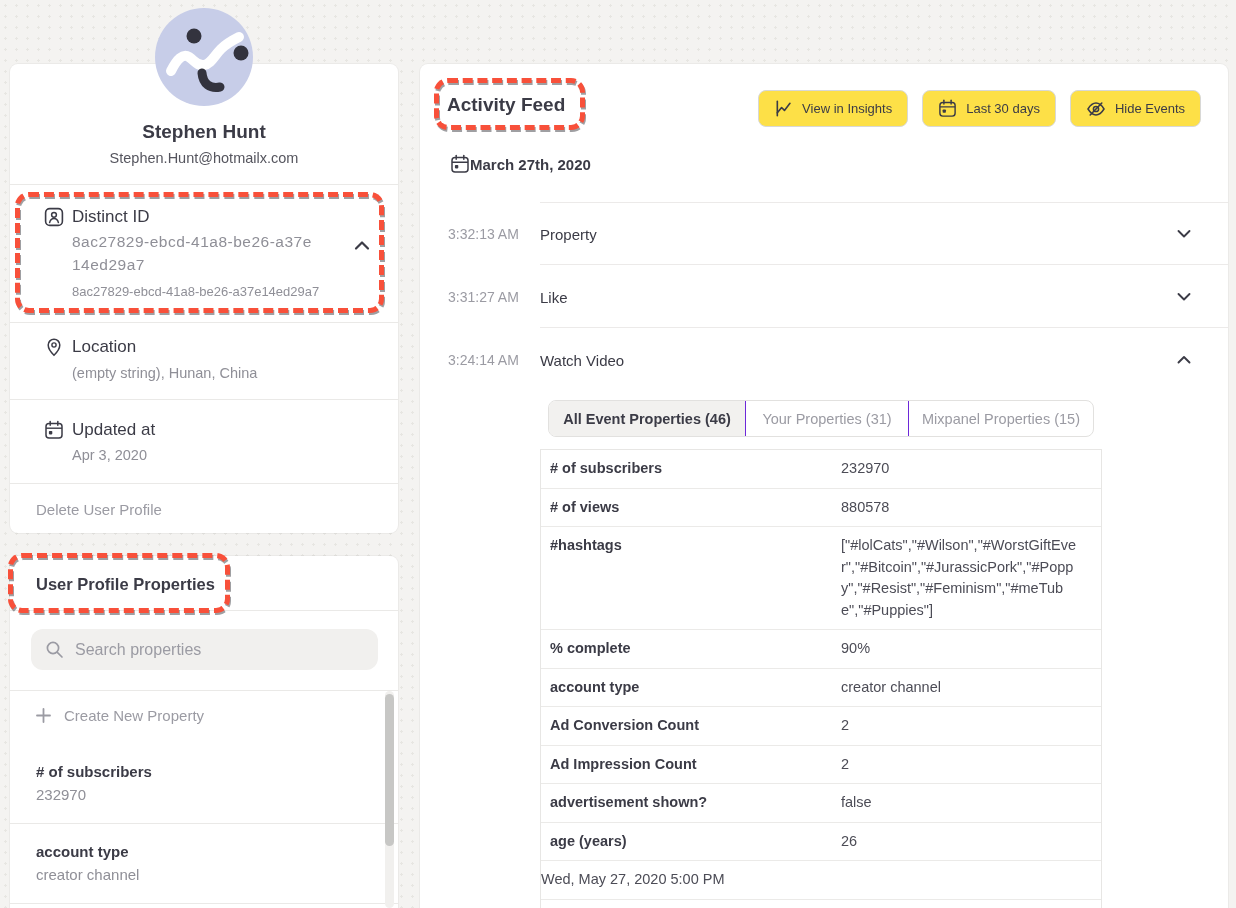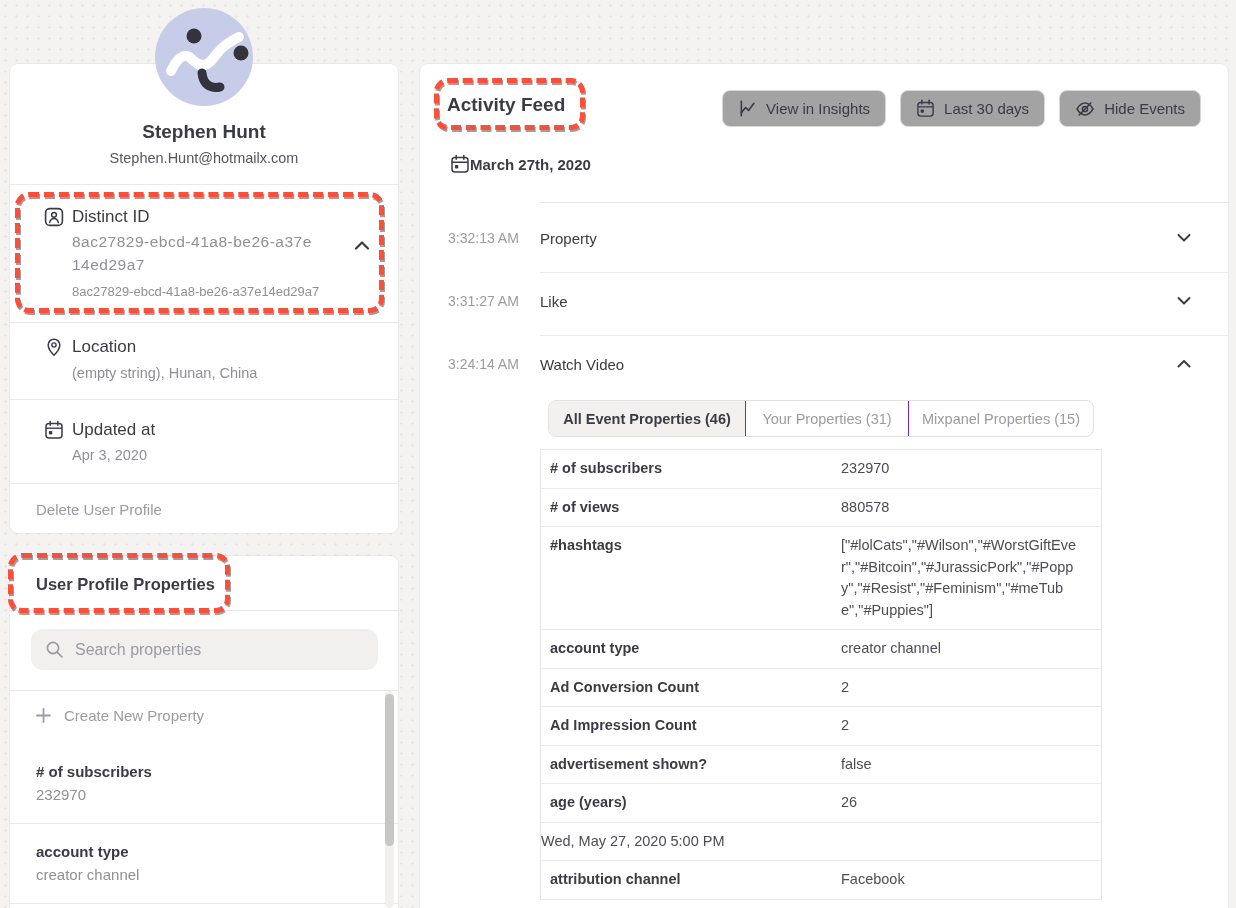--- a/index.html
+++ b/index.html
@@ -40,24 +40,24 @@
   .prop-item { position:absolute; left:26px; right:40px; }
   .prop-name { font-size:15px; font-weight:700; color:#3b3b46; }
   .prop-value { margin-top:6px; font-size:15px; color:#8f8f97; }
   .vtrack { position:absolute; right:4px; top:135px; bottom:0; width:9px; background:#f1f0ee; border-radius:5px; }
   .vthumb { position:absolute; right:4px; top:138px; width:9px; height:152px; background:#c7c7c5; border-radius:5px; cursor:pointer; }
 
   
   .card-feed { left:420px; top:64px; width:808px; height:844px; border-bottom-left-radius:0; border-bottom-right-radius:0; overflow:hidden; }
   .feed-title { position:absolute; left:27px; top:30px; font-size:19px; font-weight:700; }
   .btn-row { position:absolute; right:27px; top:26px; display:flex; gap:14px; }
-  .btn { height:37px; display:flex; align-items:center; gap:9px; padding:0 15px; background:#a3a3a3; border:1px solid #d8d8d6; border-radius:8px; font-family:"Liberation Sans",sans-serif; font-size:15px; color:#3b3b46; cursor:pointer; }
+  .btn { height:37px; display:flex; align-items:center; gap:9px; padding:0 15px; background:#fde047; border:1px solid #d8d8d6; border-radius:8px; font-family:"Liberation Sans",sans-serif; font-size:13px; color:#3b3b46; cursor:pointer; }
   .date-row { position:absolute; left:30px; top:90px; display:flex; align-items:center; font-size:15px; font-weight:700; }
   .divider-date { position:absolute; left:120px; right:0; top:138px; height:1px; background:#eceae9; }
-  .event-row { position:absolute; left:0; right:0; height:71px; cursor:pointer; }
+  .event-row { position:absolute; left:0; right:0; height:63px; cursor:pointer; }
   .event-row.bordered::after { content:""; position:absolute; left:120px; right:0; bottom:0; height:1px; background:#eceae9; }
   .ev-time { position:absolute; left:28px; top:50%; transform:translateY(-50%); font-size:14px; color:#9b9ba3; }
   .ev-name { position:absolute; left:120px; top:50%; transform:translateY(-50%); font-size:15px; color:#3b3b46; }
   .ev-chevron { position:absolute; left:757px; top:50%; transform:translateY(-50%); width:14px; height:9px; }
 
   .detail { position:absolute; left:120px; top:336px; width:562px; }
   .tabs { margin:0 8px; height:37px; display:flex; border:1px solid #e2e1df; border-radius:8px; overflow:hidden; }
   .tab { display:flex; align-items:center; justify-content:center; font-size:14.5px; color:#9b9ba3; cursor:pointer; }
   .tab.t0 { width:196px; } .tab.t1 { width:163px; } .tab.t2 { flex:1; }
   .tab.active { background:#f2f1ef; color:#3b3b46; font-weight:700; }
@@ -248,20 +248,24 @@
         <div class="trow">
           <div class="tlabel"># of views</div>
           <div class="tvalue">880578</div>
         </div>
 
         <div class="trow">
           <div class="tlabel">#hashtags</div>
           <div class="tvalue">["#lolCats","#Wilson","#WorstGiftEver","#Bitcoin","#JurassicPork","#Poppy","#Resist","#Feminism","#meTube","#Puppies"]</div>
         </div>
 
+        <div class="trow">
+          <div class="tlabel">% complete</div>
+          <div class="tvalue">90%</div>
+        </div>
 
         <div class="trow">
           <div class="tlabel">account type</div>
           <div class="tvalue">creator channel</div>
         </div>
 
         <div class="trow">
           <div class="tlabel">Ad Conversion Count</div>
           <div class="tvalue">2</div>
         </div>

